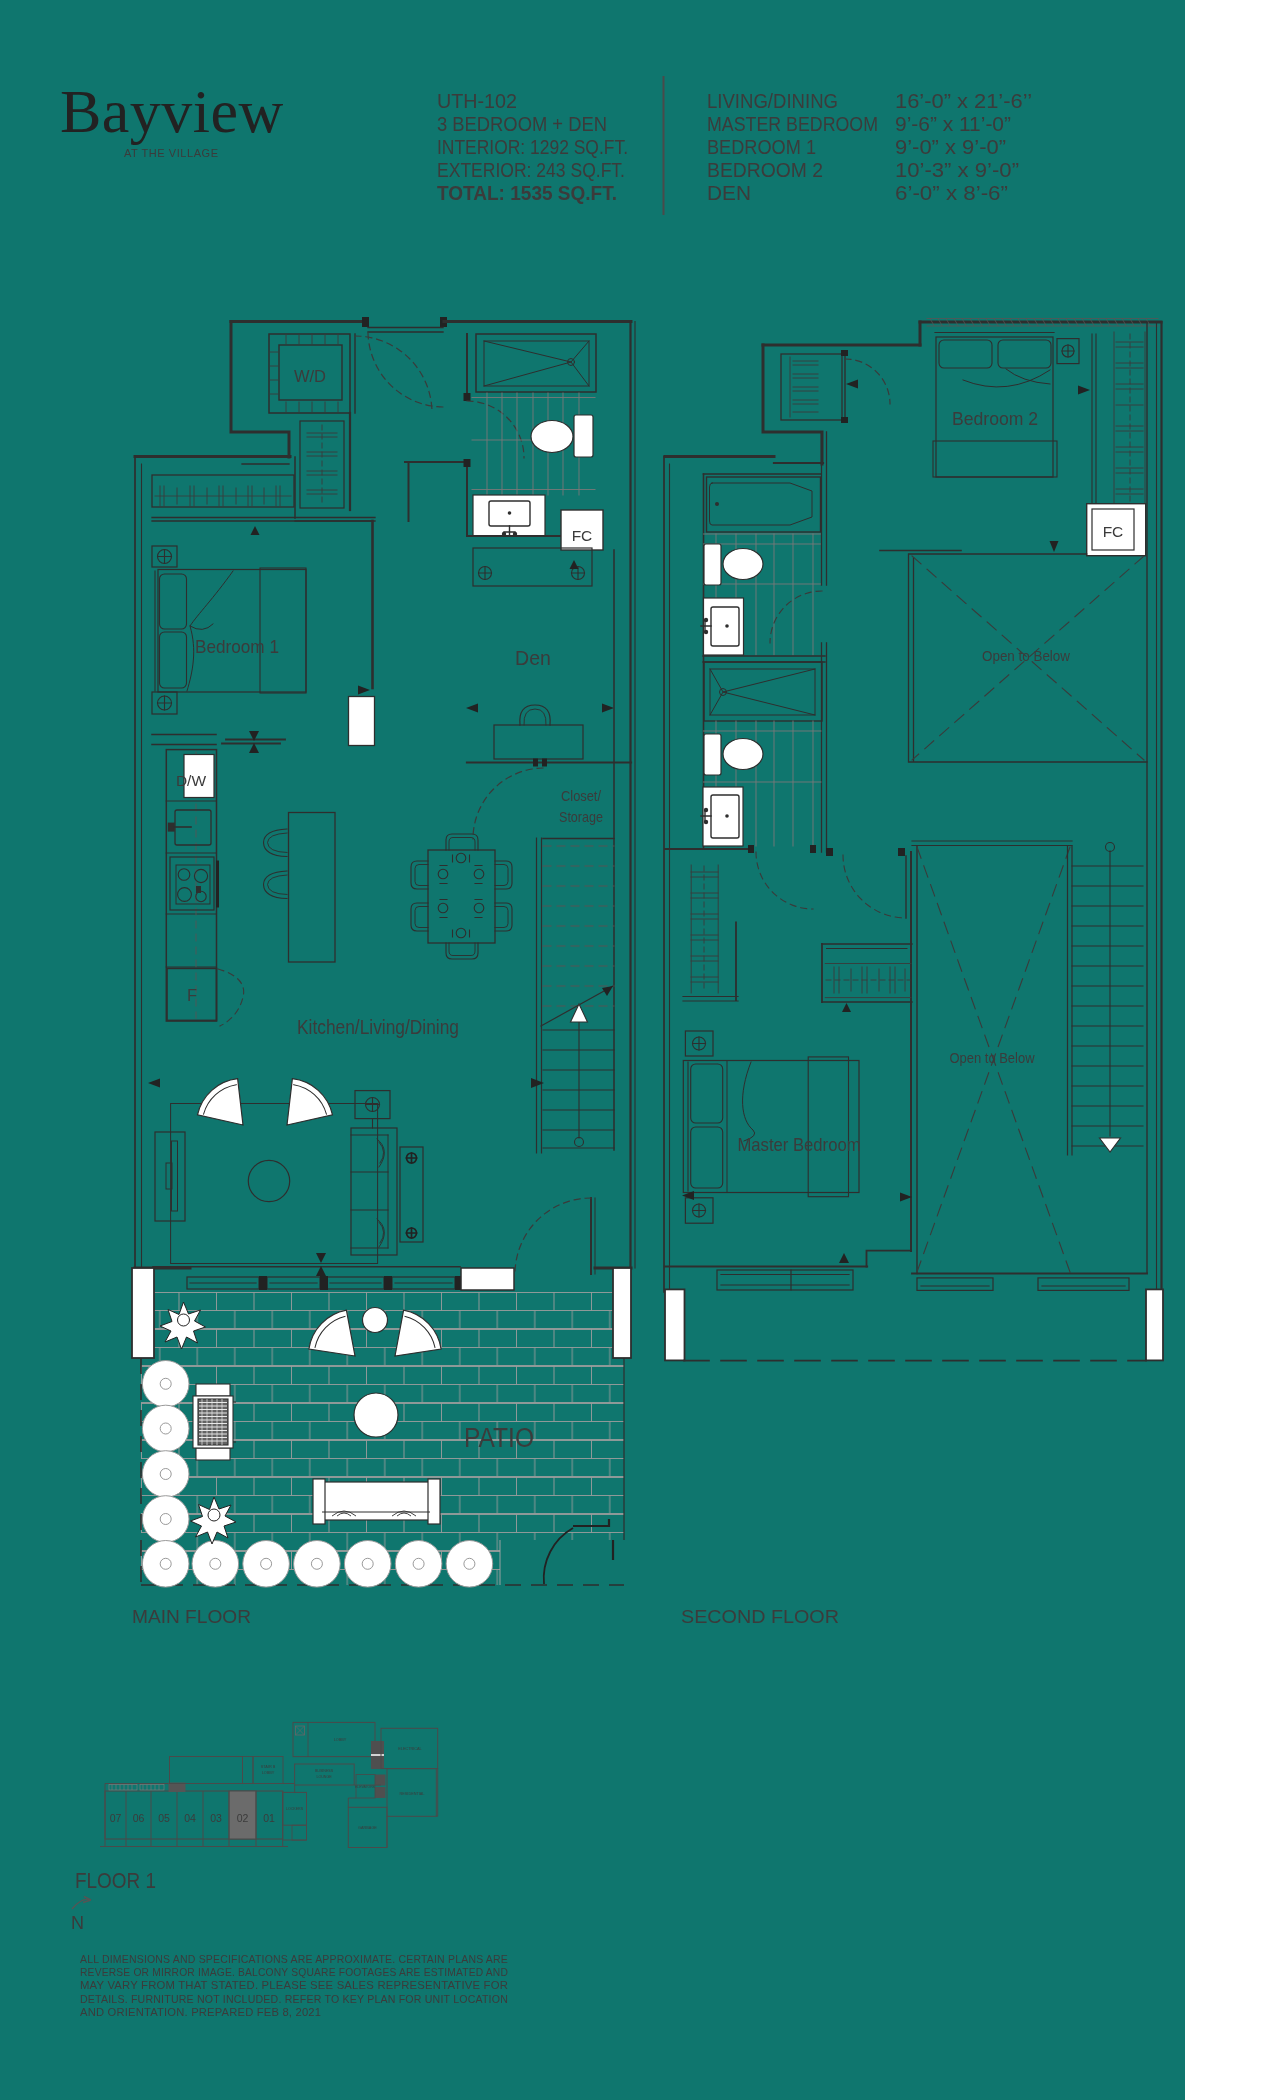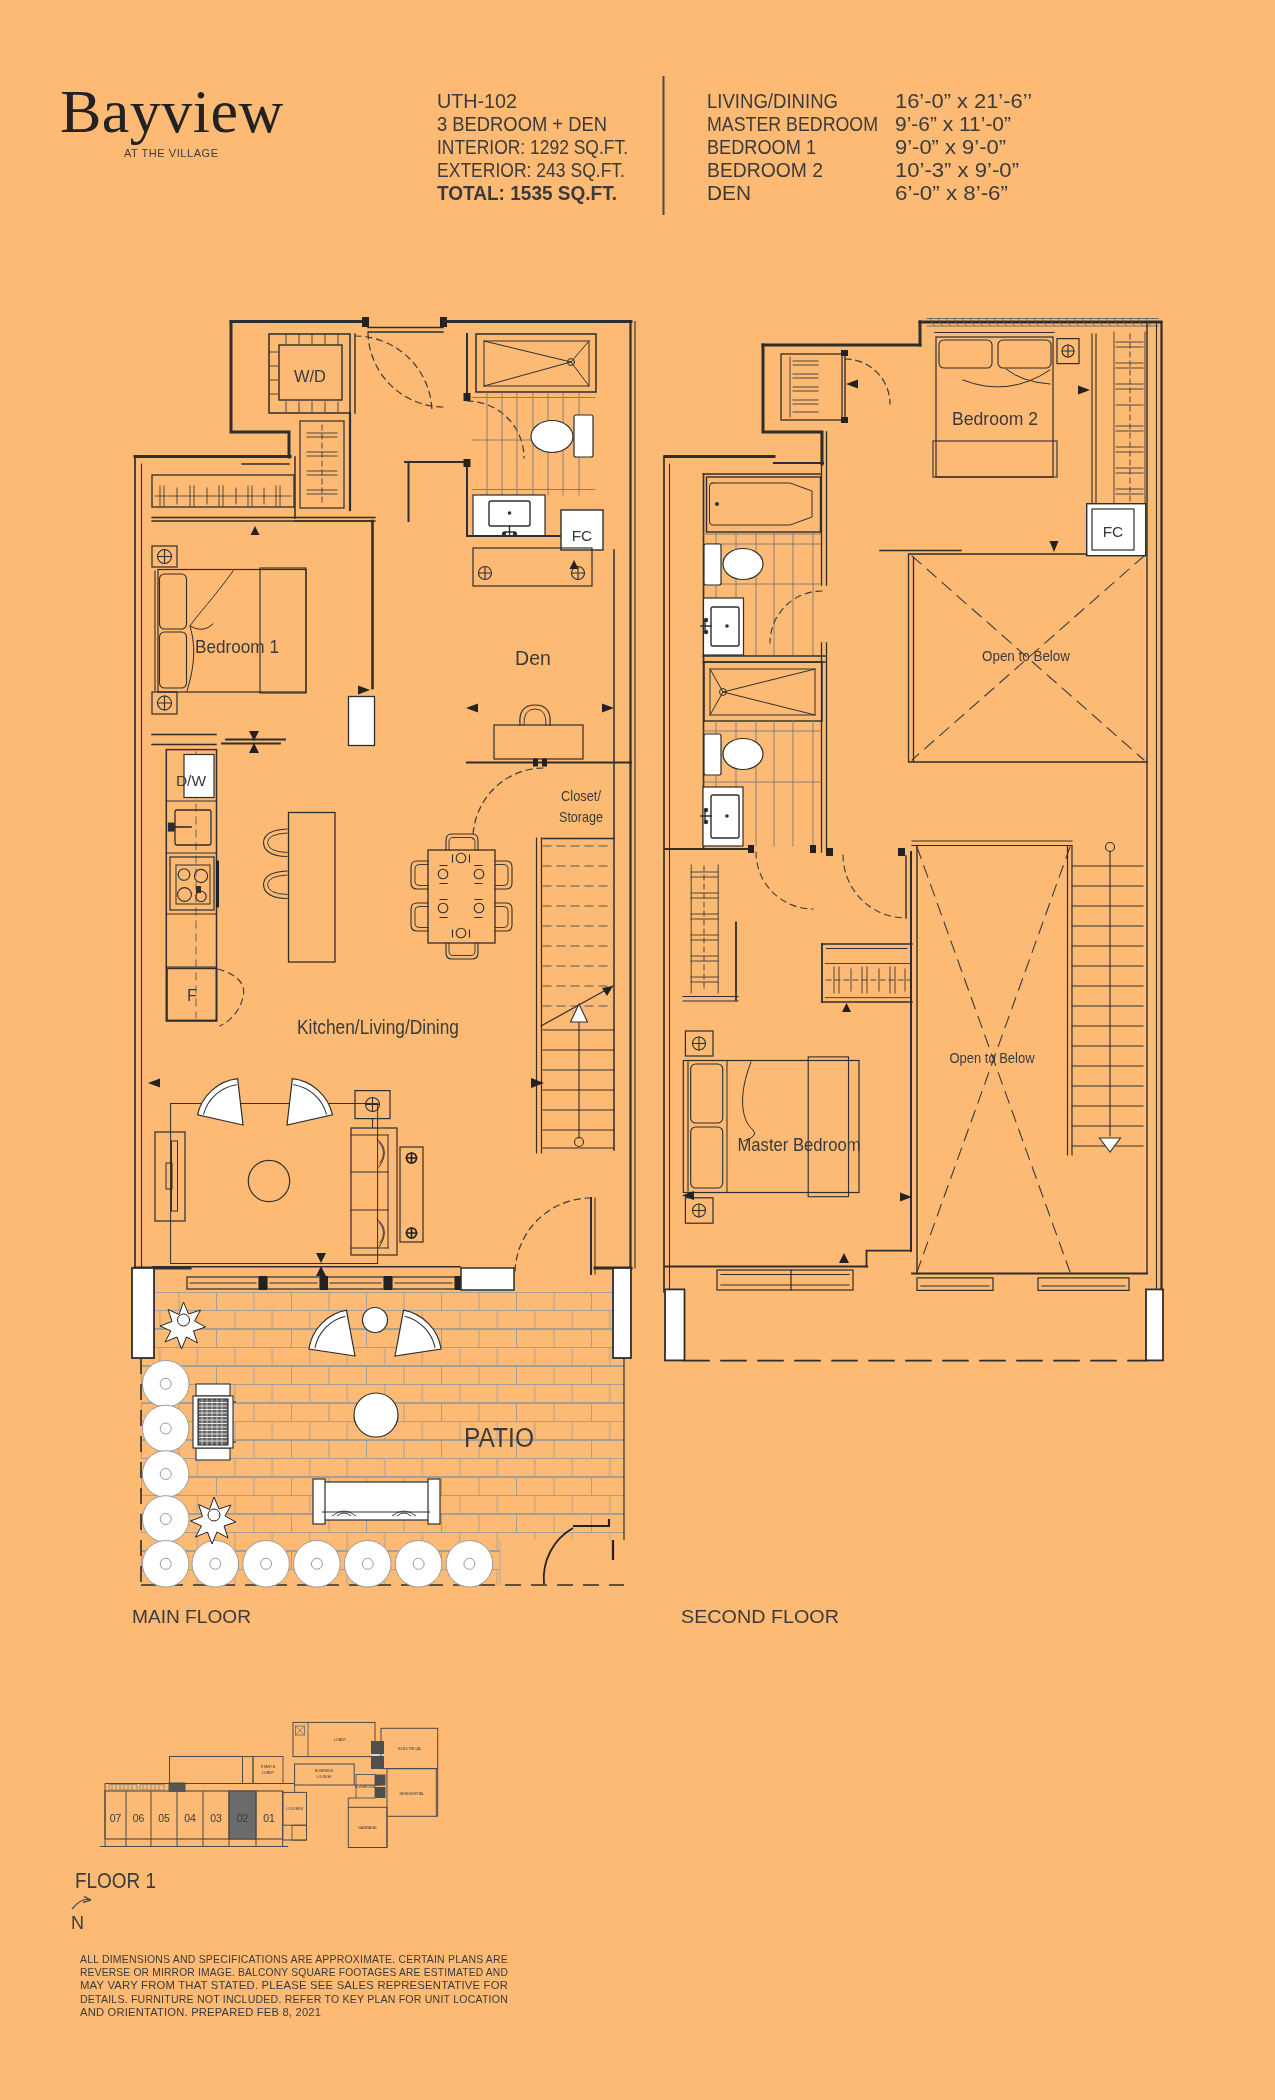--- a/index.html
+++ b/index.html
@@ -1,16 +1,16 @@
 <!DOCTYPE html>
 <html><head>
 <meta charset="utf-8">
 <style>
   html,body{margin:0;padding:0;background:#ffffff;}
-  #page{width:1275px;height:2100px;position:relative;background:#fdba74;overflow:hidden;}
+  #page{width:1185px;height:2100px;position:relative;background:#0f766e;overflow:hidden;}
   svg{display:block;}
   text{font-family:"Liberation Sans",sans-serif;fill:#3b3b3b;}
   .ser{font-family:"Liberation Serif",serif;fill:#222222;}
 </style>
 </head>
 <body>
 <div id="page">
 <svg width="1275" height="2100" viewBox="0 0 1275 2100">
 <defs>
 <pattern id="brick" width="37.5" height="37" patternUnits="userSpaceOnUse" x="141" y="1292">

